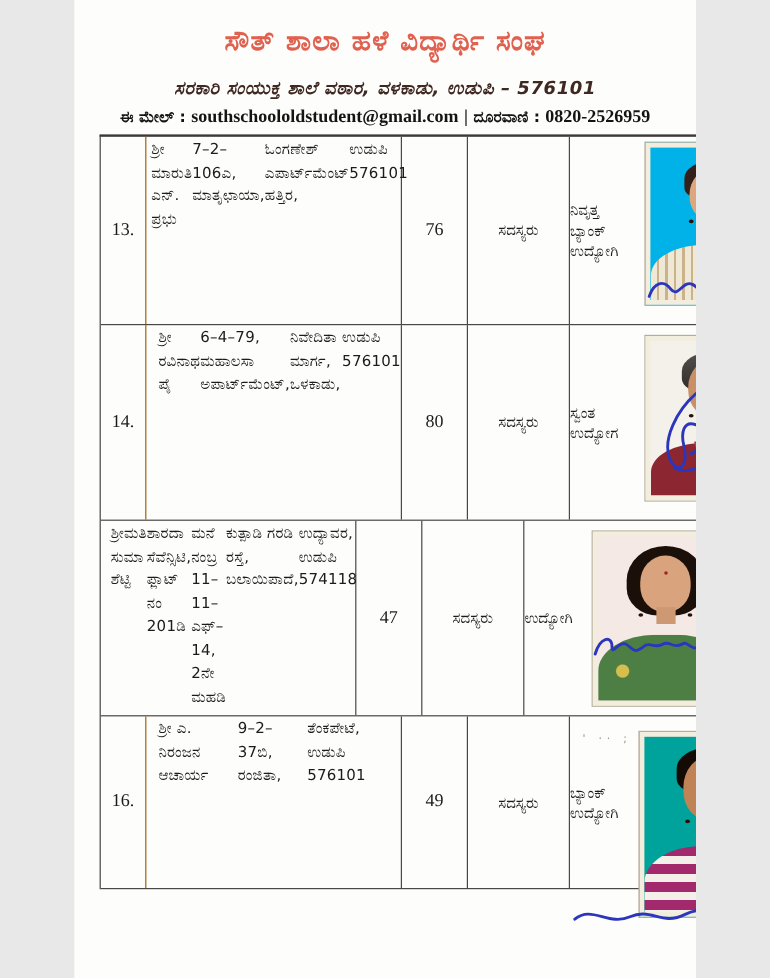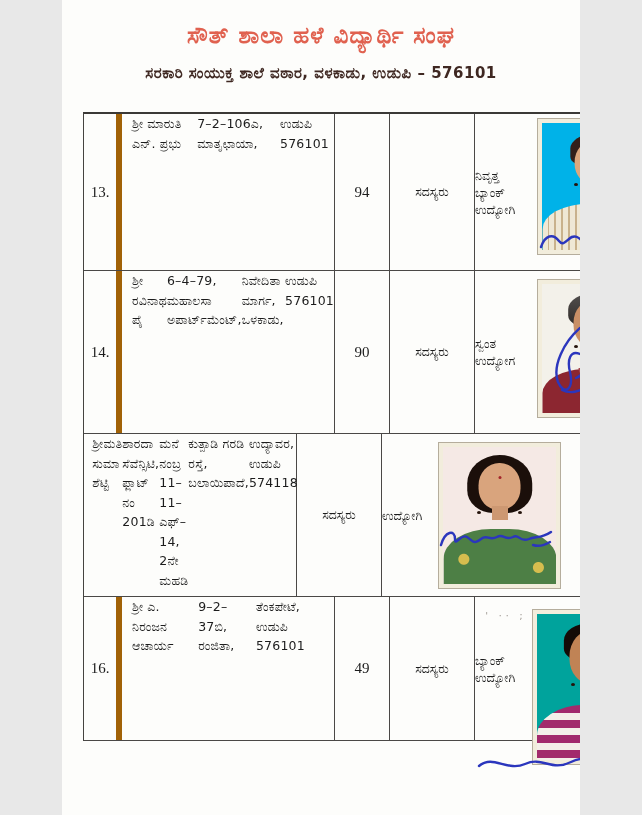--- a/index.html
+++ b/index.html
@@ -9,42 +9,42 @@
     font-family:"DejaVu Sans", sans-serif; color:#1c1c1c;
   }
 
   
   .hdr-title {
     position:absolute; top:22px; left:0; width:100%;
     text-align:center; font-size:23px; font-weight:bold; letter-spacing:1px;
   }
   .hdr-subtitle {
     position:absolute; top:64px; left:0; width:100%;
-    text-align:center; font-size:15px; font-weight:bold; letter-spacing:0.5px;
+    text-align:center; font-size:15px; font-weight:bold; letter-spacing:0.5px;font-style:italic;
   }
   .hdr-contact {
     position:absolute; top:90px; left:0; width:100%;
     text-align:center; font-size:13px; font-weight:bold; color:#141414;
   }
   .hdr-contact .latin { font-family:"Liberation Serif", serif; font-size:15px; }
   .hdr-contact span { vertical-align:baseline; }
 
   
   .member-table {
     position:absolute; left:21px; top:112px; width:579px;
     border-top:2px solid #3b3936; border-left:1.5px solid #45433f;
   }
   .trow { display:flex; border-bottom:1.4px solid #4a4846; position:relative; }
   .row-13 { height:156px; }
   .row-14 { height:162px; }
   .row-15 { height:162px; }
   .row-16 { height:143px; }
   .cell { box-sizing:border-box; }
   .c-sl {
-    width:38px; border-right:6px solid #a16207;
+    width:38px; border-right:1px solid #a16207;
     display:flex; align-items:center; justify-content:center;
     font-family:"Liberation Serif", serif; font-size:15px;
   }
   .c-details {
     width:213px; border-right:1px solid #4a4846;
     display:flex; flex-direction:row; justify-content:center;
     padding-left:10px; font-size:12.5px; line-height:19.5px; letter-spacing:0.2px;
   }
   .c-age {
     width:55px; border-right:1px solid #4a4846;
@@ -137,31 +137,39 @@
   .sig-15 { left:-2px;  top:72px; }
   .sig-16 { left:-60px; bottom:-12px; }
 </style>
 </head>
 <body>
 
 <div class="page">
 
   <div class="hdr-title" style="color: rgb(224, 97, 79);">ಸೌತ್ ಶಾಲಾ ಹಳೆ ವಿದ್ಯಾರ್ಥಿ ಸಂಘ</div>
   <div class="hdr-subtitle" style="color: rgb(63, 40, 34);">ಸರಕಾರಿ ಸಂಯುಕ್ತ ಶಾಲೆ ವಠಾರ, ವಳಕಾಡು, ಉಡುಪಿ – 576101</div>
+  <div class="hdr-contact">
+    <span>ಈ ಮೇಲ್ :</span>
+    <span class="latin">southschoololdstudent@gmail.com</span>
+    <span class="latin">|</span>
+    <span>ದೂರವಾಣಿ :</span>
+    <span class="latin">0820-2526959</span>
+  </div>
 
   <div class="member-table">
 
     <div class="trow row-13">
       <div class="cell c-sl">13.</div>
       <div class="cell c-details">
           <div>ಶ್ರೀ ಮಾರುತಿ ಎನ್. ಪ್ರಭು</div>
           <div>7–2–106ಎ, ಮಾತೃಛಾಯಾ,</div>
+          <div>ಓಂಗಣೇಶ್ ಎಪಾರ್ಟ್‌ಮೆಂಟ್ ಹತ್ತಿರ,</div>
           <div>ಉಡುಪಿ 576101</div>
         </div>
-      <div class="cell c-age">94</div>
+      <div class="cell c-age">76</div>
       <div class="cell c-mem">ಸದಸ್ಯರು</div>
       <div class="cell c-occ-photo">
         <div class="occ">
             <div>ನಿವೃತ್ತ</div>
             <div>ಬ್ಯಾಂಕ್</div>
             <div>ಉದ್ಯೋಗಿ</div>
           </div>
         <div class="photo-wrap pw-13" title="man in striped shirt, signed in blue ink">
           <div class="photo ph-13" style="background: rgb(0, 178, 232);">
             <div class="hair"></div>
@@ -181,21 +189,21 @@
     </div>
 
     <div class="trow row-14">
       <div class="cell c-sl">14.</div>
       <div class="cell c-details">
           <div>ಶ್ರೀ ರವಿನಾಥ ಪೈ</div>
           <div>6–4–79, ಮಹಾಲಸಾ ಅಪಾರ್ಟ್‌ಮೆಂಟ್,</div>
           <div>ನಿವೇದಿತಾ ಮಾರ್ಗ, ಒಳಕಾಡು,</div>
           <div>ಉಡುಪಿ 576101</div>
         </div>
-      <div class="cell c-age">90</div>
+      <div class="cell c-age">80</div>
       <div class="cell c-mem">ಸದಸ್ಯರು</div>
       <div class="cell c-occ-photo">
         <div class="occ">
             <div>ಸ್ವಂತ</div>
             <div>ಉದ್ಯೋಗ</div>
           </div>
         <div class="photo-wrap pw-14" title="man with moustache in maroon t-shirt, signed in blue ink">
           <div class="photo ph-14" style="background: rgb(243, 241, 234);">
             <div class="hair"></div>
             <div class="face"></div>
@@ -214,20 +222,21 @@
     </div>
 
     <div class="trow row-15">
       <div class="cell c-details">
           <div>ಶ್ರೀಮತಿ ಸುಮಾ ಶೆಟ್ಟಿ</div>
           <div>ಶಾರದಾ ಸೆವೆನ್ಸಿಟಿ, ಫ್ಲಾಟ್ ನಂ 201ಡಿ</div>
           <div>ಮನೆ ನಂಬ್ರ 11–11–ಎಫ್–14, 2ನೇ ಮಹಡಿ</div>
           <div>ಕುತ್ಪಾಡಿ ಗರಡಿ ರಸ್ತೆ, ಬಲಾಯಿಪಾದೆ,</div>
           <div>ಉದ್ಯಾವರ, ಉಡುಪಿ 574118</div>
         </div>
+      <div class="cell c-age">47</div>
       <div class="cell c-mem">ಸದಸ್ಯರು</div>
       <div class="cell c-occ-photo">
         <div class="occ">
             <div>ಉದ್ಯೋಗಿ</div>
           </div>
         <div class="photo-wrap pw-15" title="woman in green dress, signed in blue ink">
           <div class="photo ph-15" style="background: rgb(245, 233, 229);">
             <div class="hair"></div>
             <div class="face"></div>
             <div class="bindi"></div>

